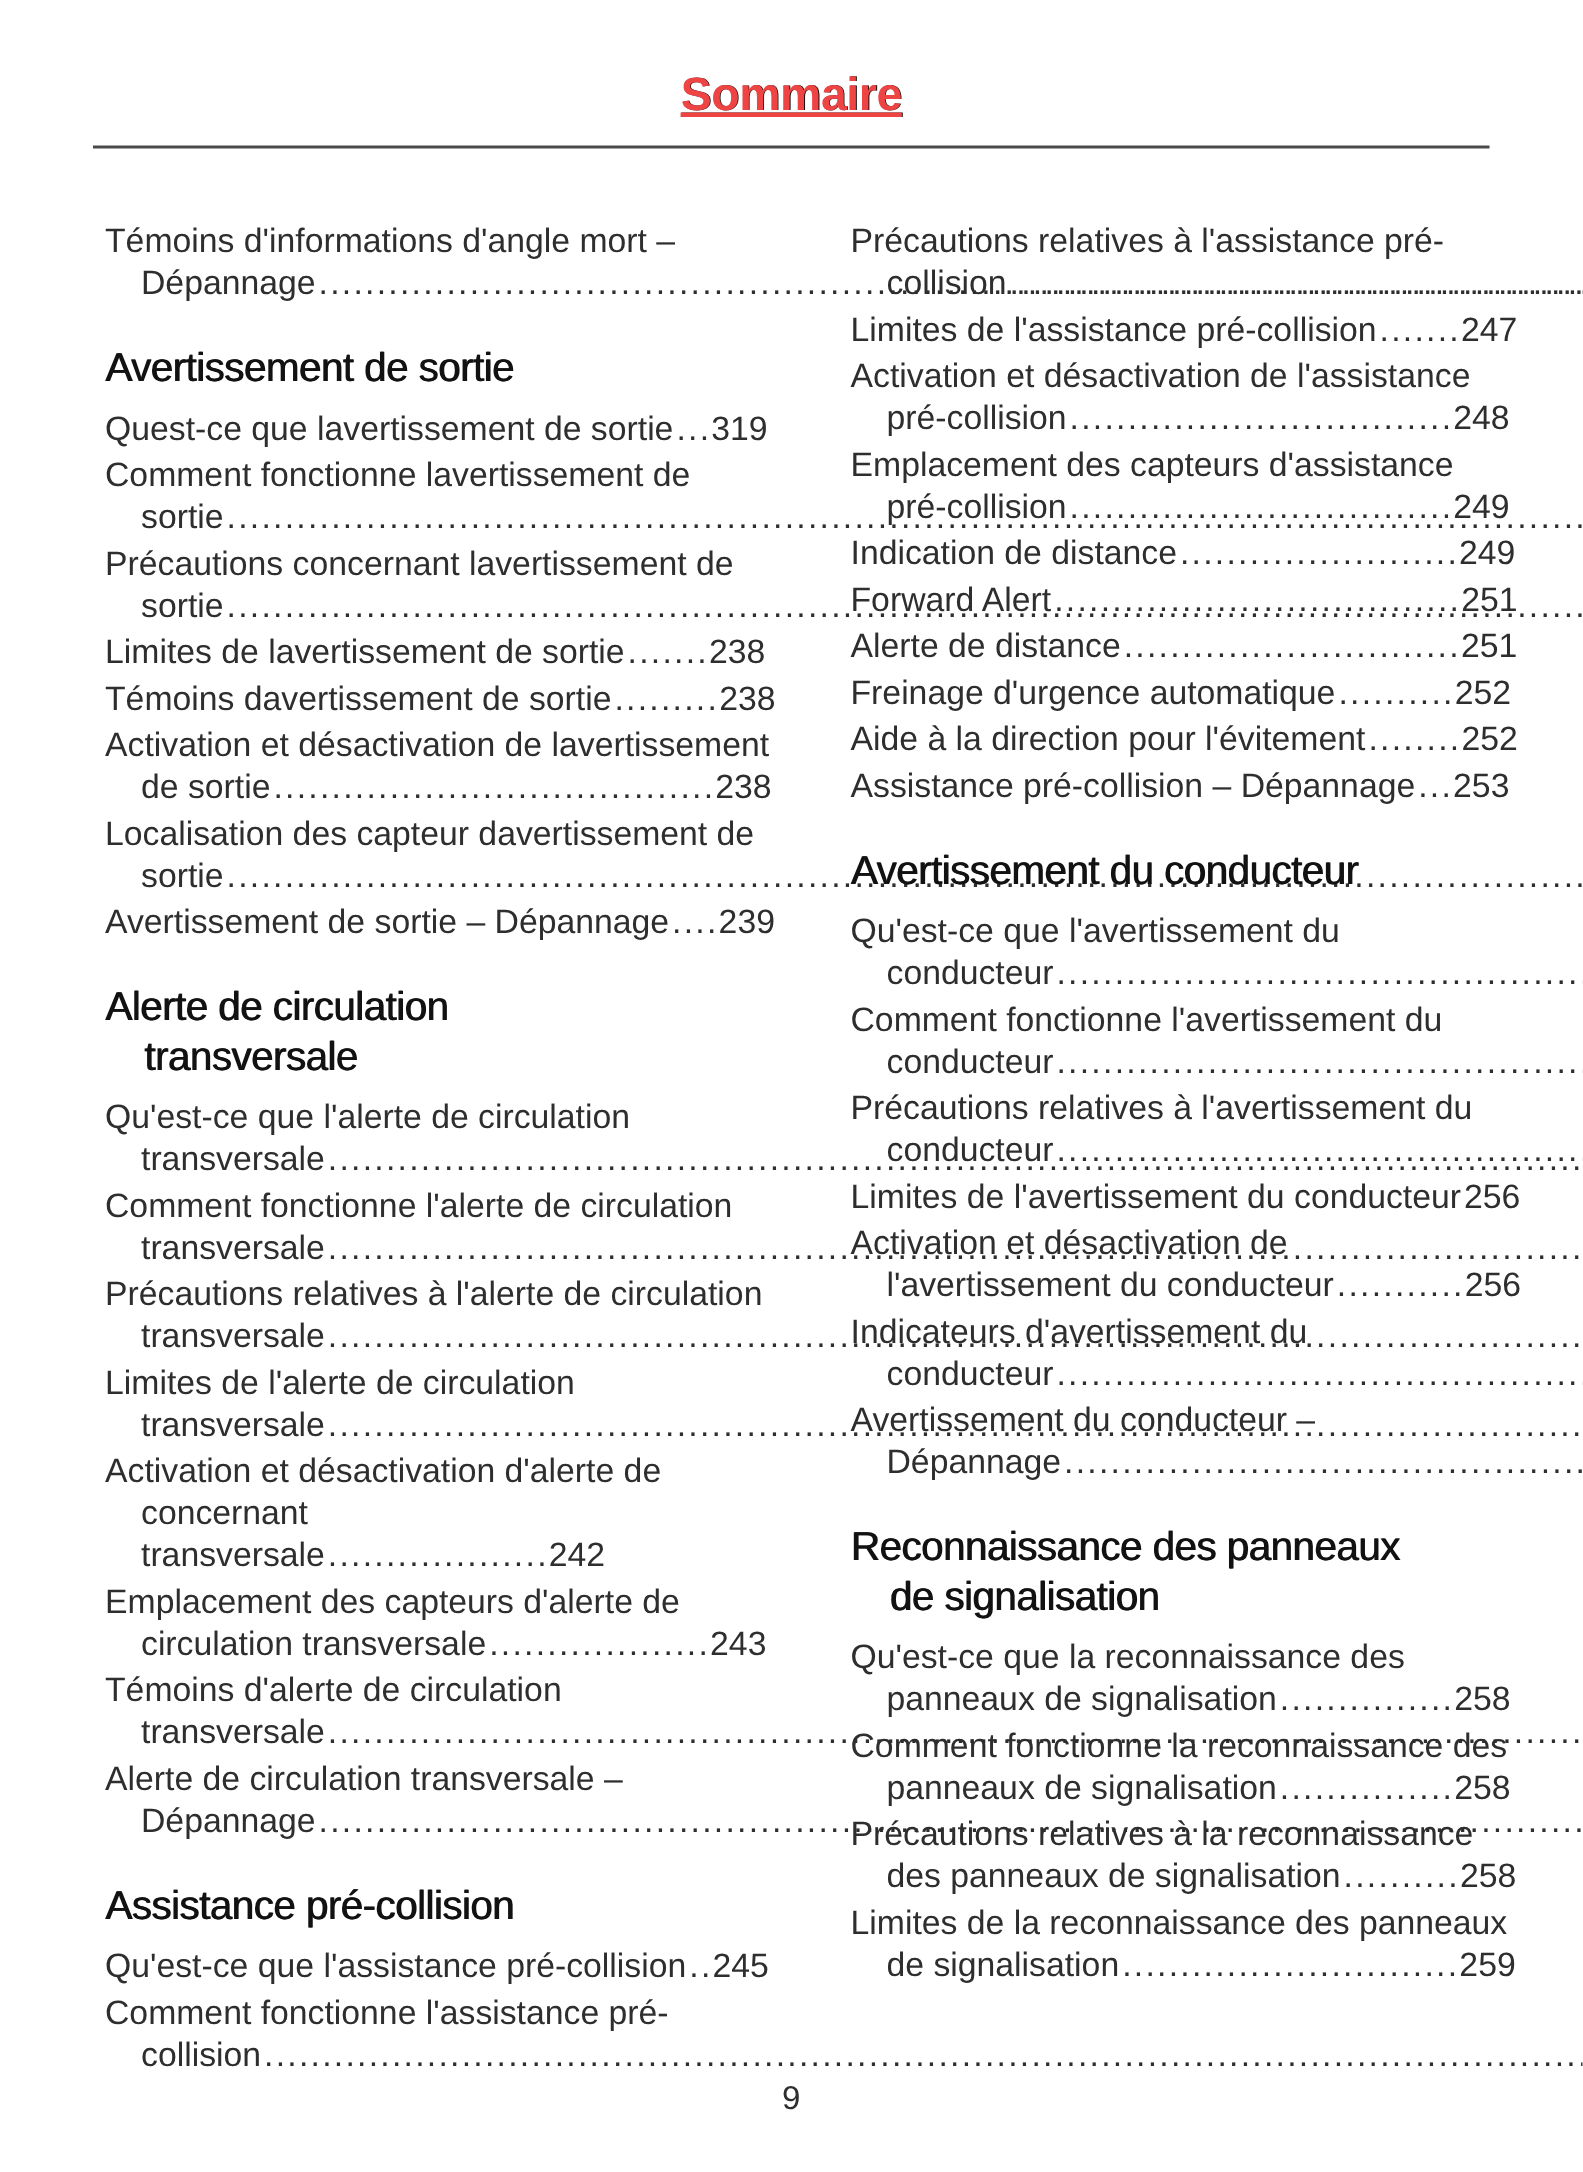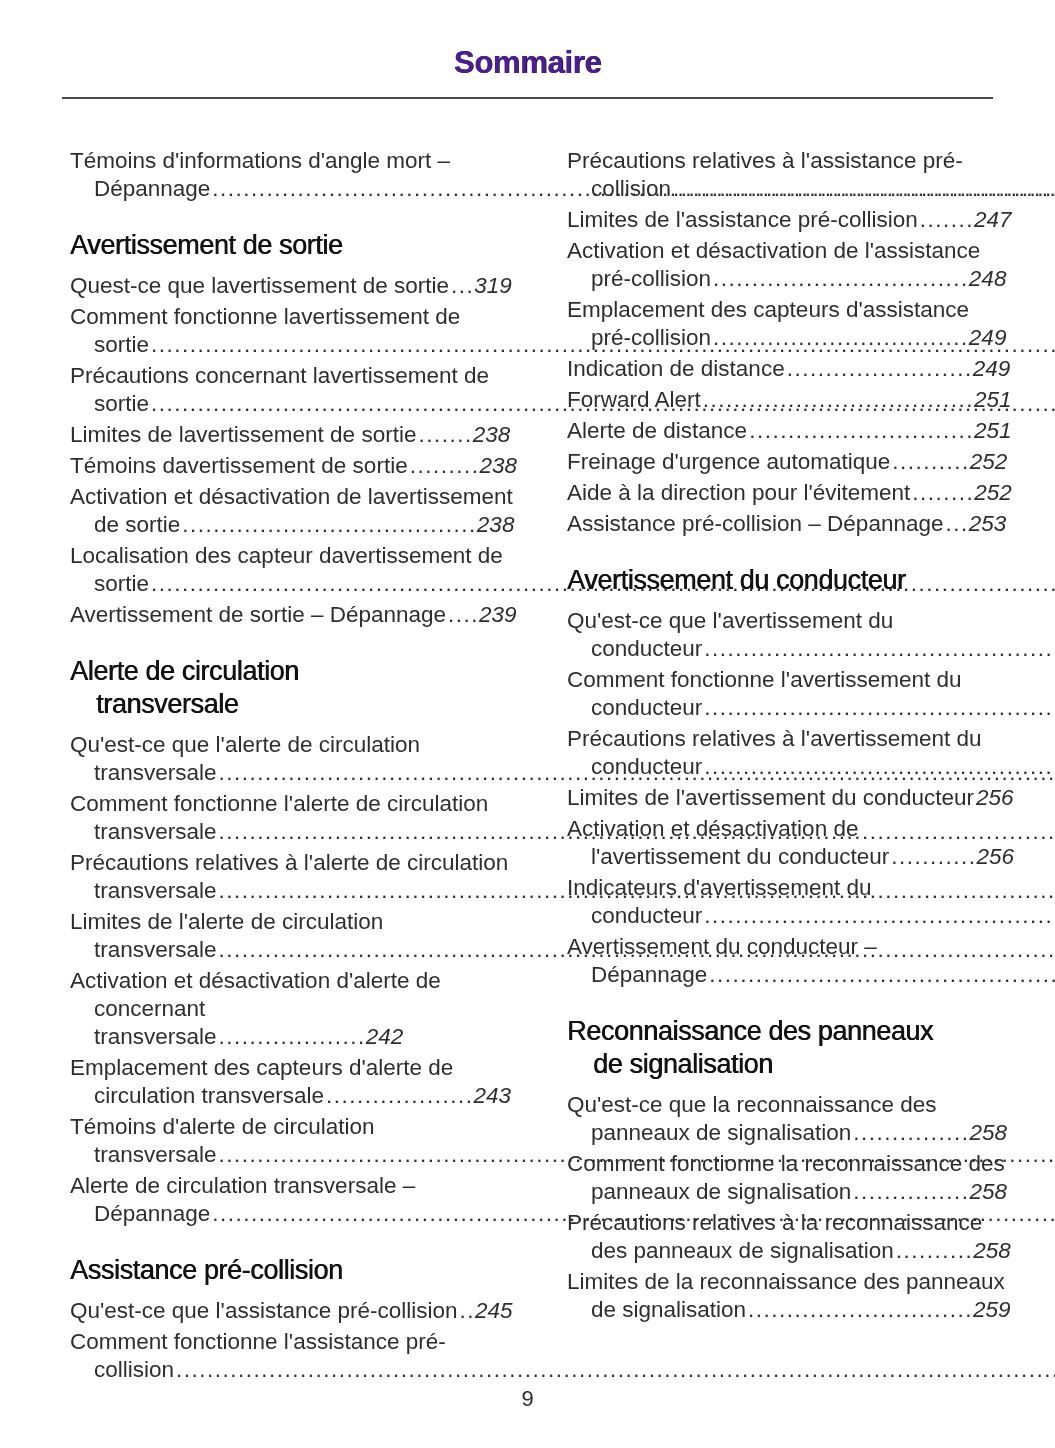--- a/index.html
+++ b/index.html
@@ -11,22 +11,23 @@
     position: relative;
     overflow: hidden;
   }
   header h1 {
     margin: 45px 0 16px;
     text-align: center;
     font-size: 31px;
     line-height: 36px;
     font-weight: bold;
     letter-spacing: -0.3px;
-    color: #4c1d95;
+    color: #ef4444;
     text-shadow: 0.6px 0 0 #121212;
+    text-decoration: underline;
   }
   .rule {
     border: none;
     border-top: 2px solid #4a4a4a;
     margin: 0 62px;
   }
   .columns {
     display: flex;
     padding: 48px 42px 0 70px;
   }
@@ -46,21 +47,21 @@
   .block:first-child .heading { margin-top: 0; }
   .entry {
     font-size: 22.5px;
     line-height: 28px;
     margin: 0 0 3px;
     padding-left: 24px;
     text-indent: -24px;
     color: #2e2e2e;
   }
   .dots { letter-spacing: 1.5px; margin-left: 2px; }
-  .pg { white-space: nowrap; font-style: italic; }
+  .pg { white-space: nowrap; }
   footer {
     position: absolute;
     left: 0; right: 0;
     bottom: 36px;
     text-align: center;
     font-size: 22px;
     color: #2e2e2e;
   }
 </style>
 </head>

